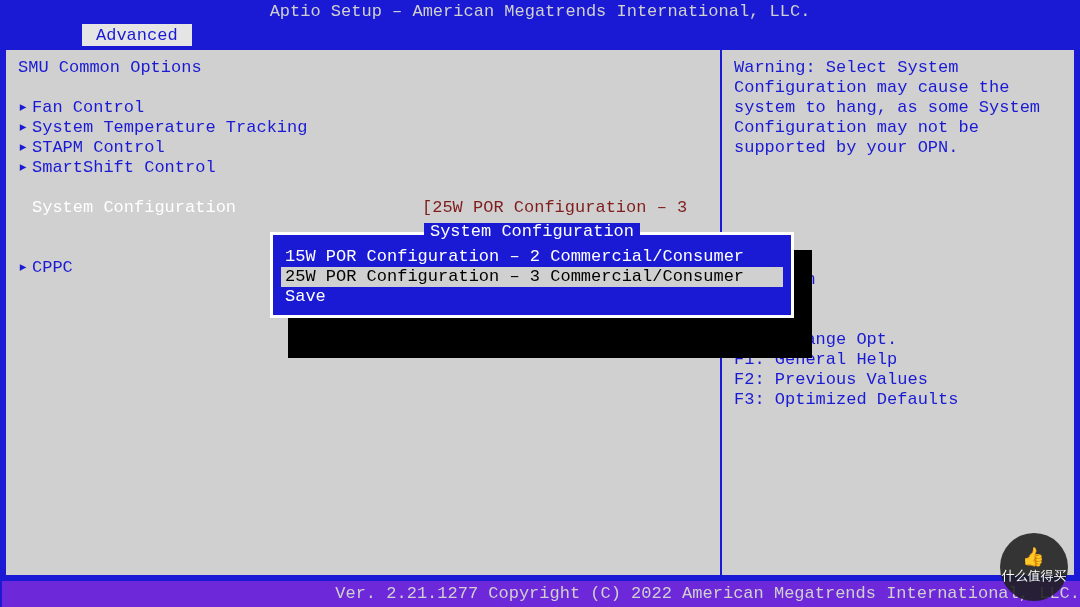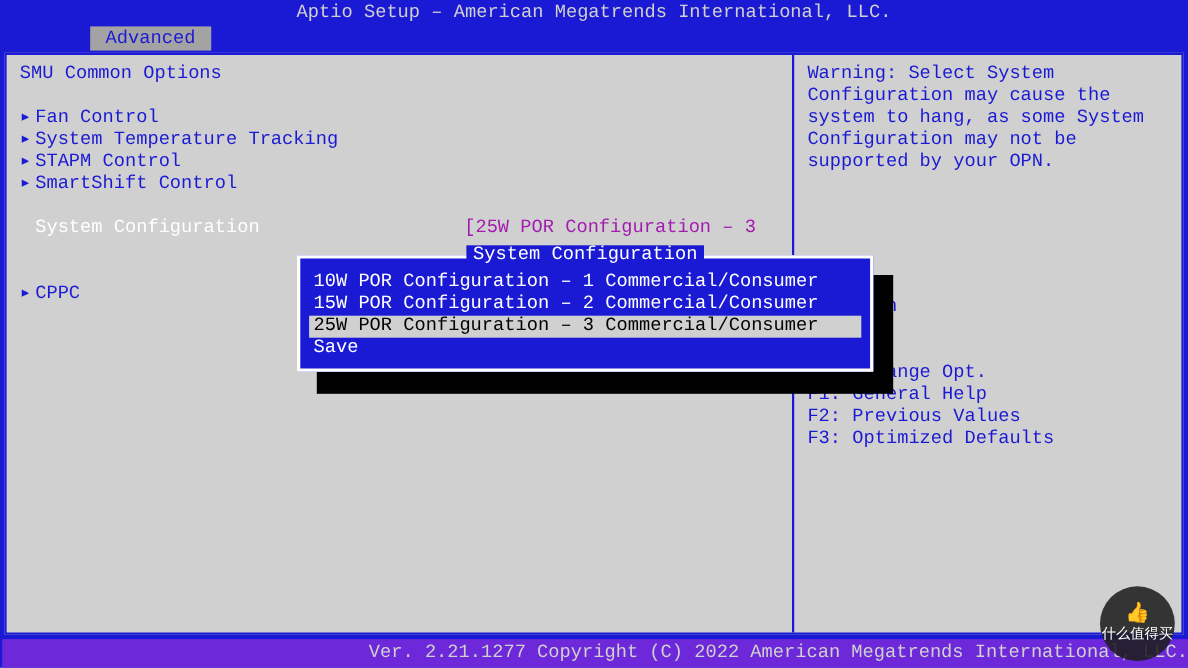--- a/index.html
+++ b/index.html
@@ -22,21 +22,21 @@
   }
   .tab-row {
     height: 24px;
     background: #1a1ad4;
     position: relative;
   }
   .tab {
     position: absolute;
     left: 82px;
     top: 0;
-    background: #a3a3a3;
+    background: #e5e5e5;
     color: #1a1ad4;
     padding: 2px 14px 12px 14px;
     height: 22px;
   }
   .main-area {
     position: absolute;
     left: 4px;
     right: 4px;
     top: 48px;
     bottom: 30px;
@@ -64,21 +64,21 @@
     display: inline-block;
     color: #1a1ad4;
   }
   .menu-label { color: #1a1ad4; }
   .selected-row { color: #ffffff; }
   .selected-row .menu-arrow { color: #ffffff; }
   .selected-row .menu-label { color: #ffffff; }
   .value-col {
     position: absolute;
     left: 416px;
-    color: #a21caf;
+    color: #7f1d1d;
   }
   .help-text { color: #1a1ad4; white-space: pre-wrap; }
   .nav-help { margin-top: 0; }
   .nav-line { color: #1a1ad4; height: 20px; }
   .footer {
     position: absolute;
     left: 2px; right: 0; bottom: 0;
     height: 26px;
     background: #6d28d9;
     color: #d0d0d0;
@@ -219,21 +219,20 @@
       </div>
   </div>
 </div>
 
 <div class="popup-shadow"></div>
 <div class="popup">
   <div class="popup-title-wrap">
     <span class="popup-title">System Configuration</span>
   </div>
   <div class="popup-items" id="popup-items">
-      <div class="popup-item">10W POR Configuration – 1 Commercial/Consumer</div>
       <div class="popup-item">15W POR Configuration – 2 Commercial/Consumer</div>
       <div class="popup-item hl">25W POR Configuration – 3 Commercial/Consumer</div>
       <div class="popup-item">Save</div>
     </div>
 </div>
 
 <div class="footer">
   <span>Ver. 2.21.1277 Copyright (C) 2022 American Megatrends International, LLC.</span>
 </div>
 

